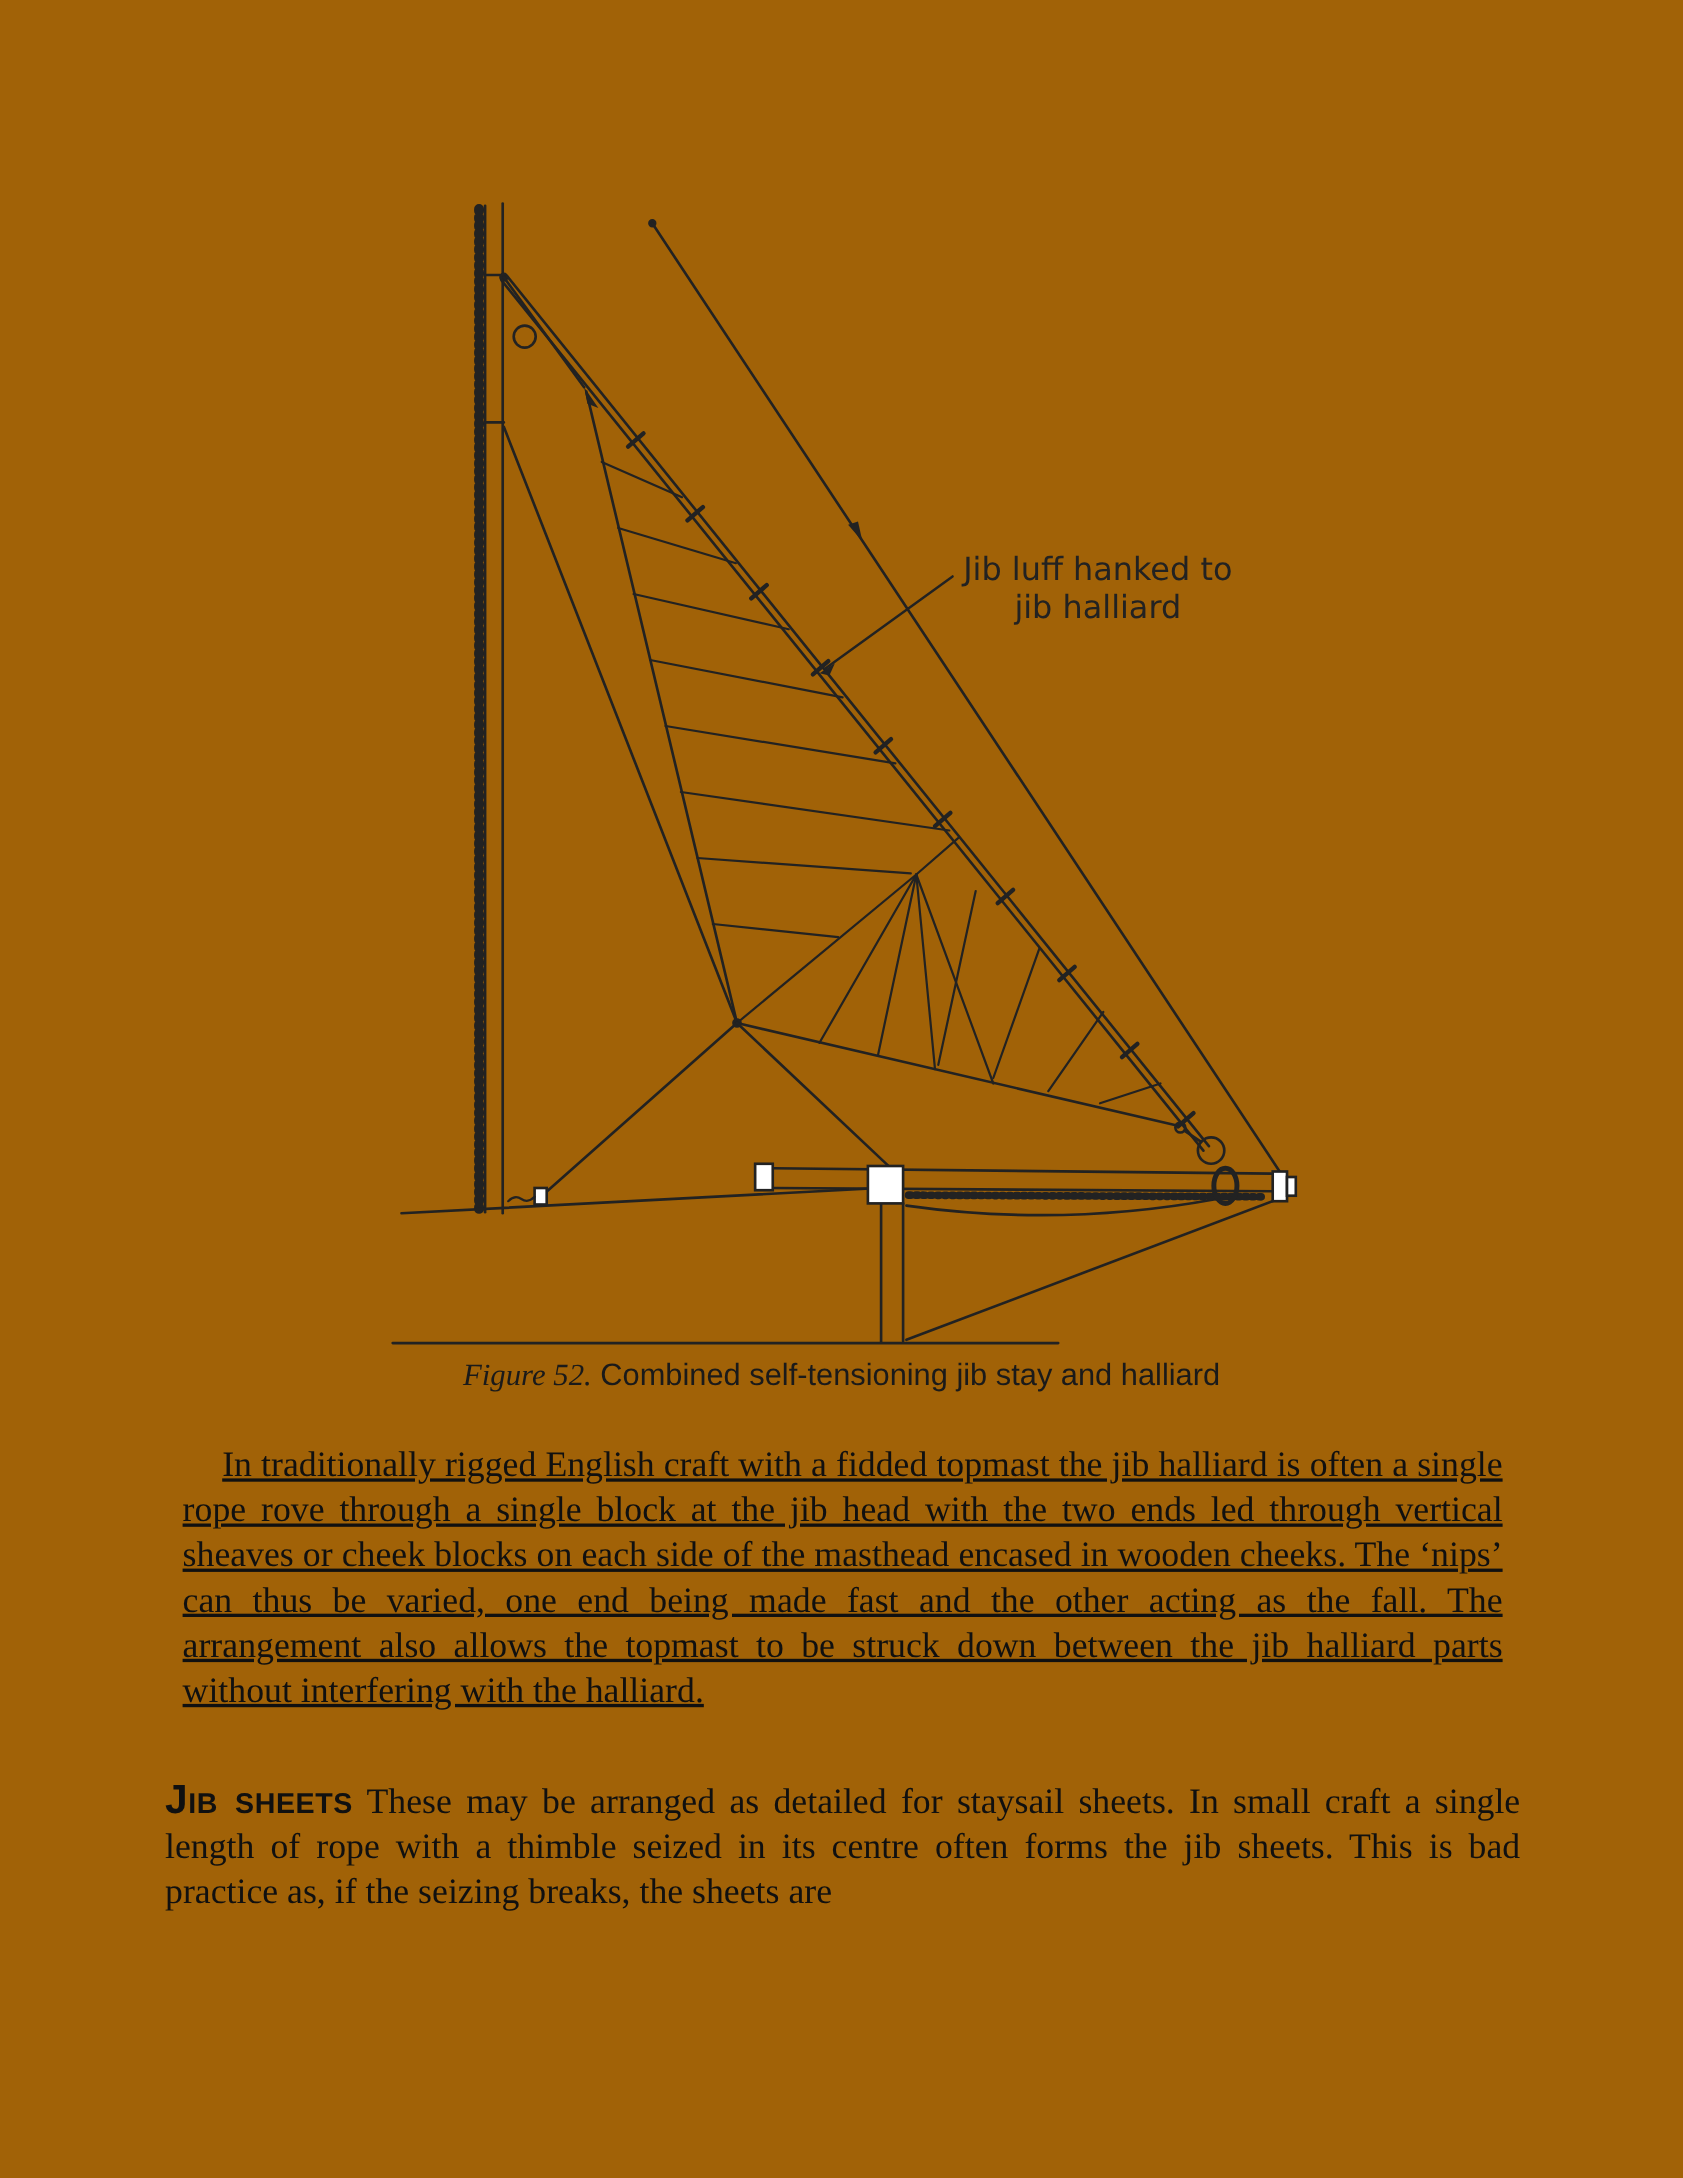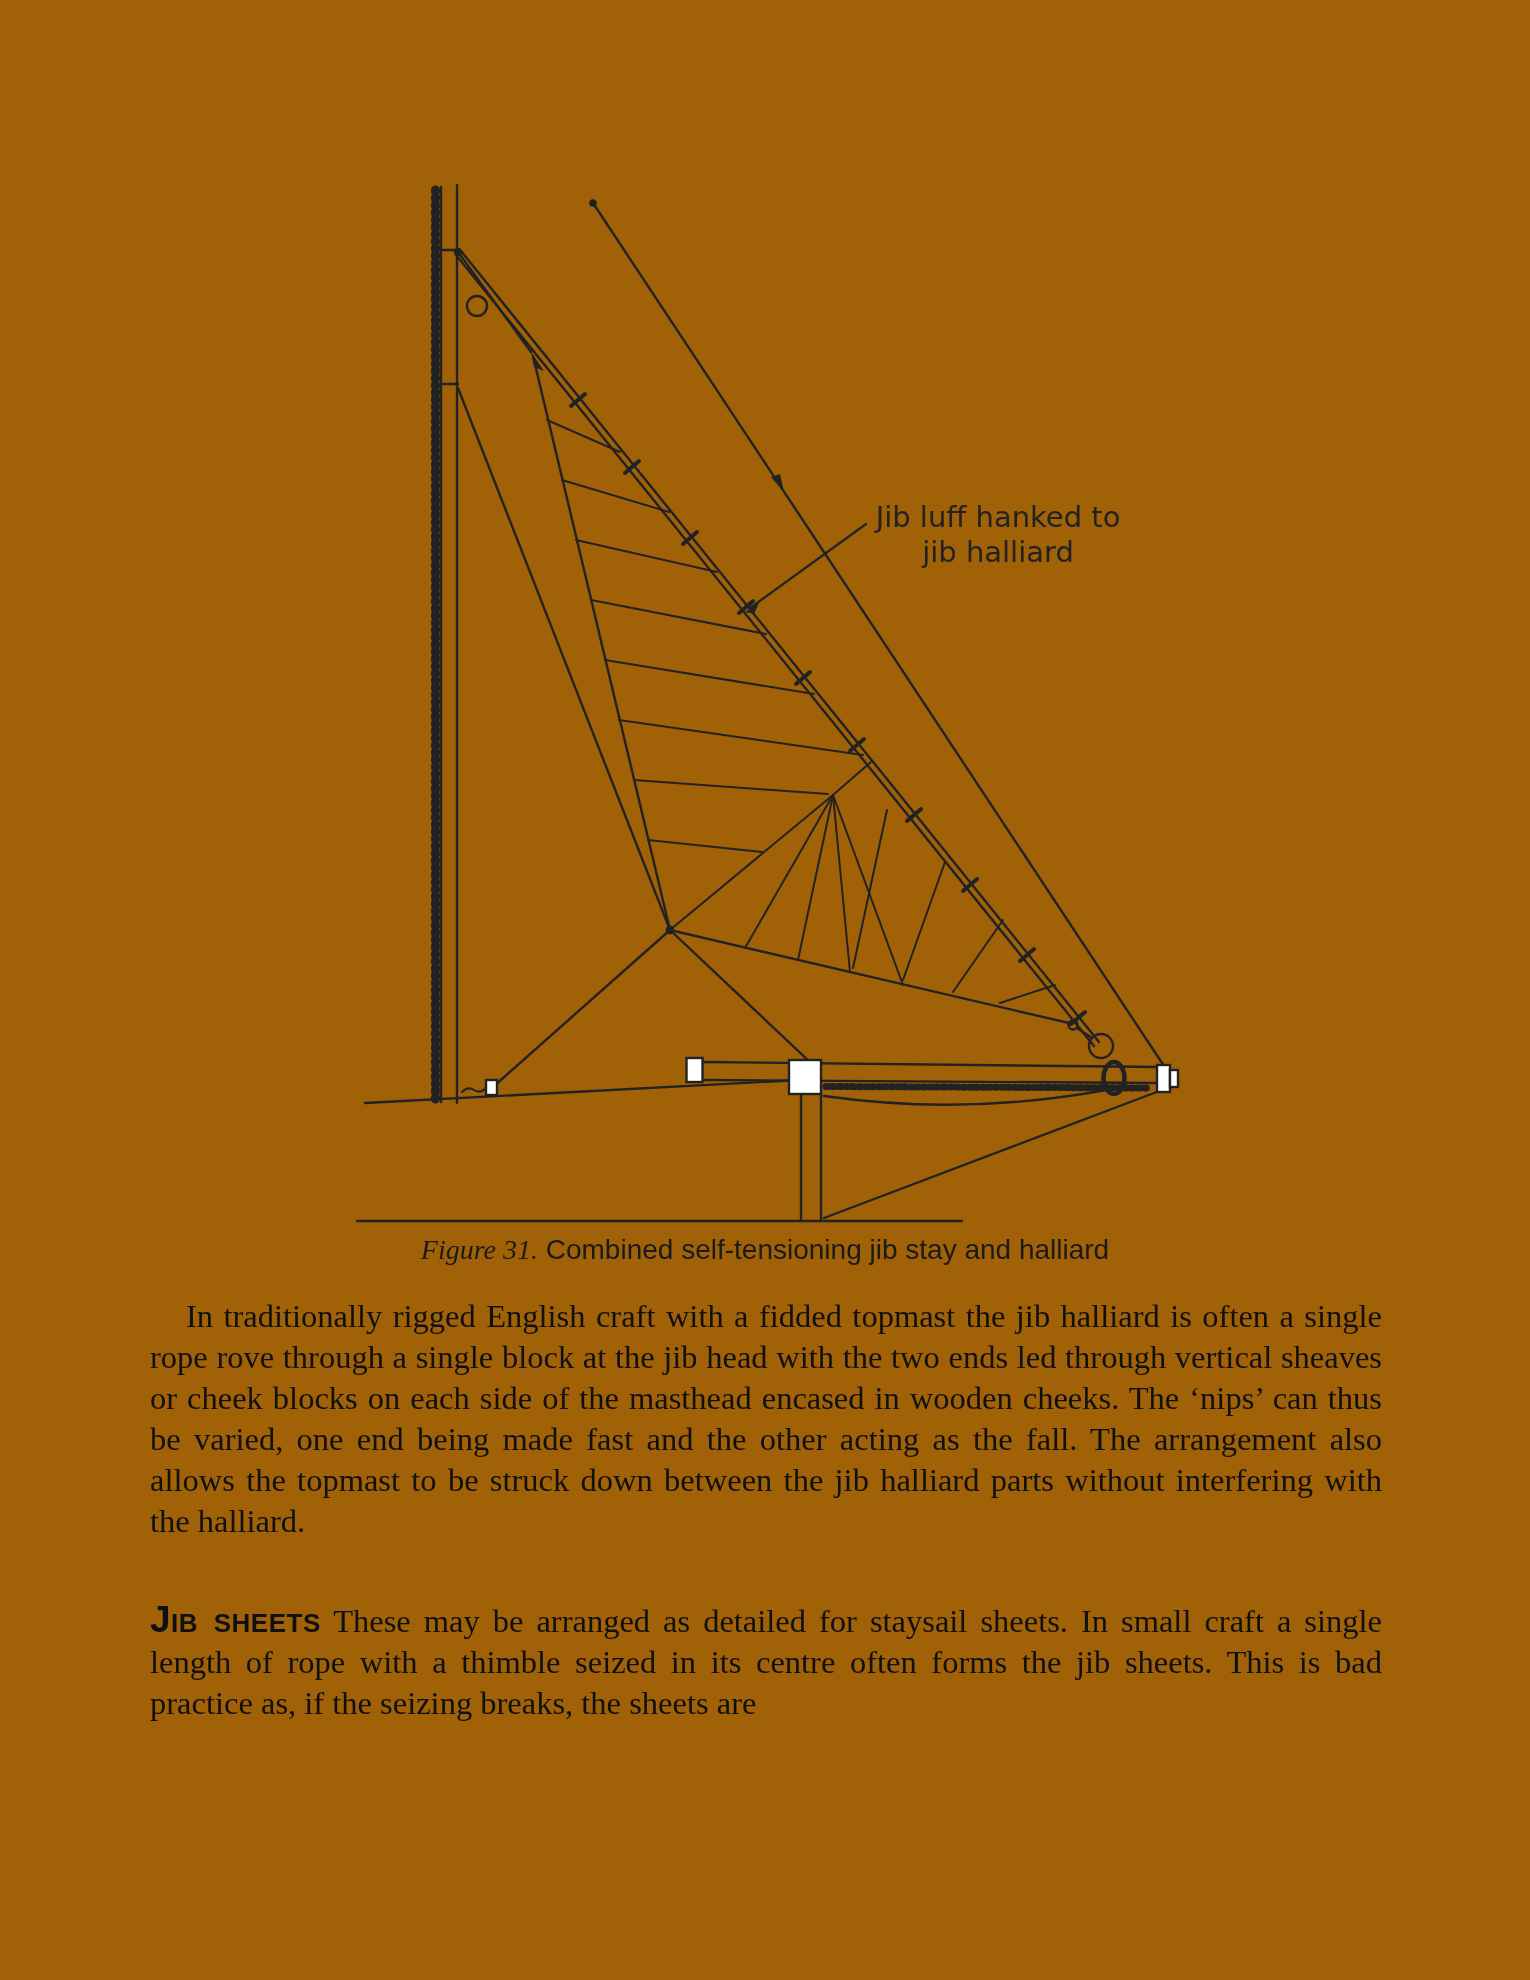--- a/index.html
+++ b/index.html
@@ -5,21 +5,21 @@
   html,body{margin:0;padding:0;background:#ffffff;}
   .page{position:relative;width:1530px;height:1980px;background:#a16207;overflow:hidden;
         font-family:"Liberation Serif",serif;color:#141414;}
   .figure-svg{position:absolute;left:0;top:0;}
   .fig-caption{position:absolute;top:1234px;left:0;width:100%;text-align:center;
                font-size:28px;color:#1a1a1a;}
   .fig-caption .fig-label{font-family:"Liberation Serif",serif;font-style:italic;}
   .fig-caption .fig-text{font-family:Liberation Sans, sans-serif;text-align:right;}
   .bodytext{position:absolute;left:150px;top:1296px;width:1232px;
             font-size:32.5px;line-height:41px;text-align:justify;color:#101010;}
-  .para1{margin:0;text-indent:36px;}
+  .para1{margin:16px;text-indent:36px;text-decoration:underline;}
   .para2{margin:57px 0 0 0;}
   .runin{font-family:"Liberation Sans","DejaVu Sans",sans-serif;font-weight:bold;
          font-variant:small-caps;font-size:37px;letter-spacing:.5px;}
   svg line,svg path,svg circle,svg ellipse,svg rect,svg polygon{vector-effect:none;}
 </style>
 </head>
 <body>
 
 <div class="page">
 
@@ -129,21 +129,21 @@
 
     <g>
       <line x1="866" y1="524" x2="750" y2="608" stroke-width="2.2"></line>
       <polygon points="745,612 759,603 754,614" fill="#222" stroke="none"></polygon>
       <text x="998" y="527" text-anchor="middle" fill="#222" stroke="none" font-family="DejaVu Sans, sans-serif" font-size="29">Jib luff hanked to</text>
       <text x="998" y="562" text-anchor="middle" fill="#222" stroke="none" font-family="DejaVu Sans, sans-serif" font-size="29">jib halliard</text>
     </g>
   </svg>
 
   <div class="fig-caption">
-    <span class="fig-label">Figure 31.</span><span class="fig-text"> Combined self-tensioning jib stay and halliard</span>
+    <span class="fig-label">Figure 52.</span><span class="fig-text"> Combined self-tensioning jib stay and halliard</span>
   </div>
 
   <div class="bodytext">
     <p class="para1">In traditionally rigged English craft with a fidded topmast the jib halliard is often a single rope rove through a single block at the jib head with the two ends led through vertical sheaves or cheek blocks on each side of the masthead encased in wooden cheeks. The ‘nips’ can thus be varied, one end being made fast and the other acting as the fall. The arrangement also allows the topmast to be struck down between the jib halliard parts without interfering with the halliard.</p>
     <p class="para2"><span class="runin">Jib sheets</span><span> These may be arranged as detailed for staysail sheets. In small craft a single length of rope with a thimble seized in its centre often forms the jib sheets. This is bad practice as, if the seizing breaks, the sheets are</span></p>
   </div>
 
 </div>
 
 </body></html>

